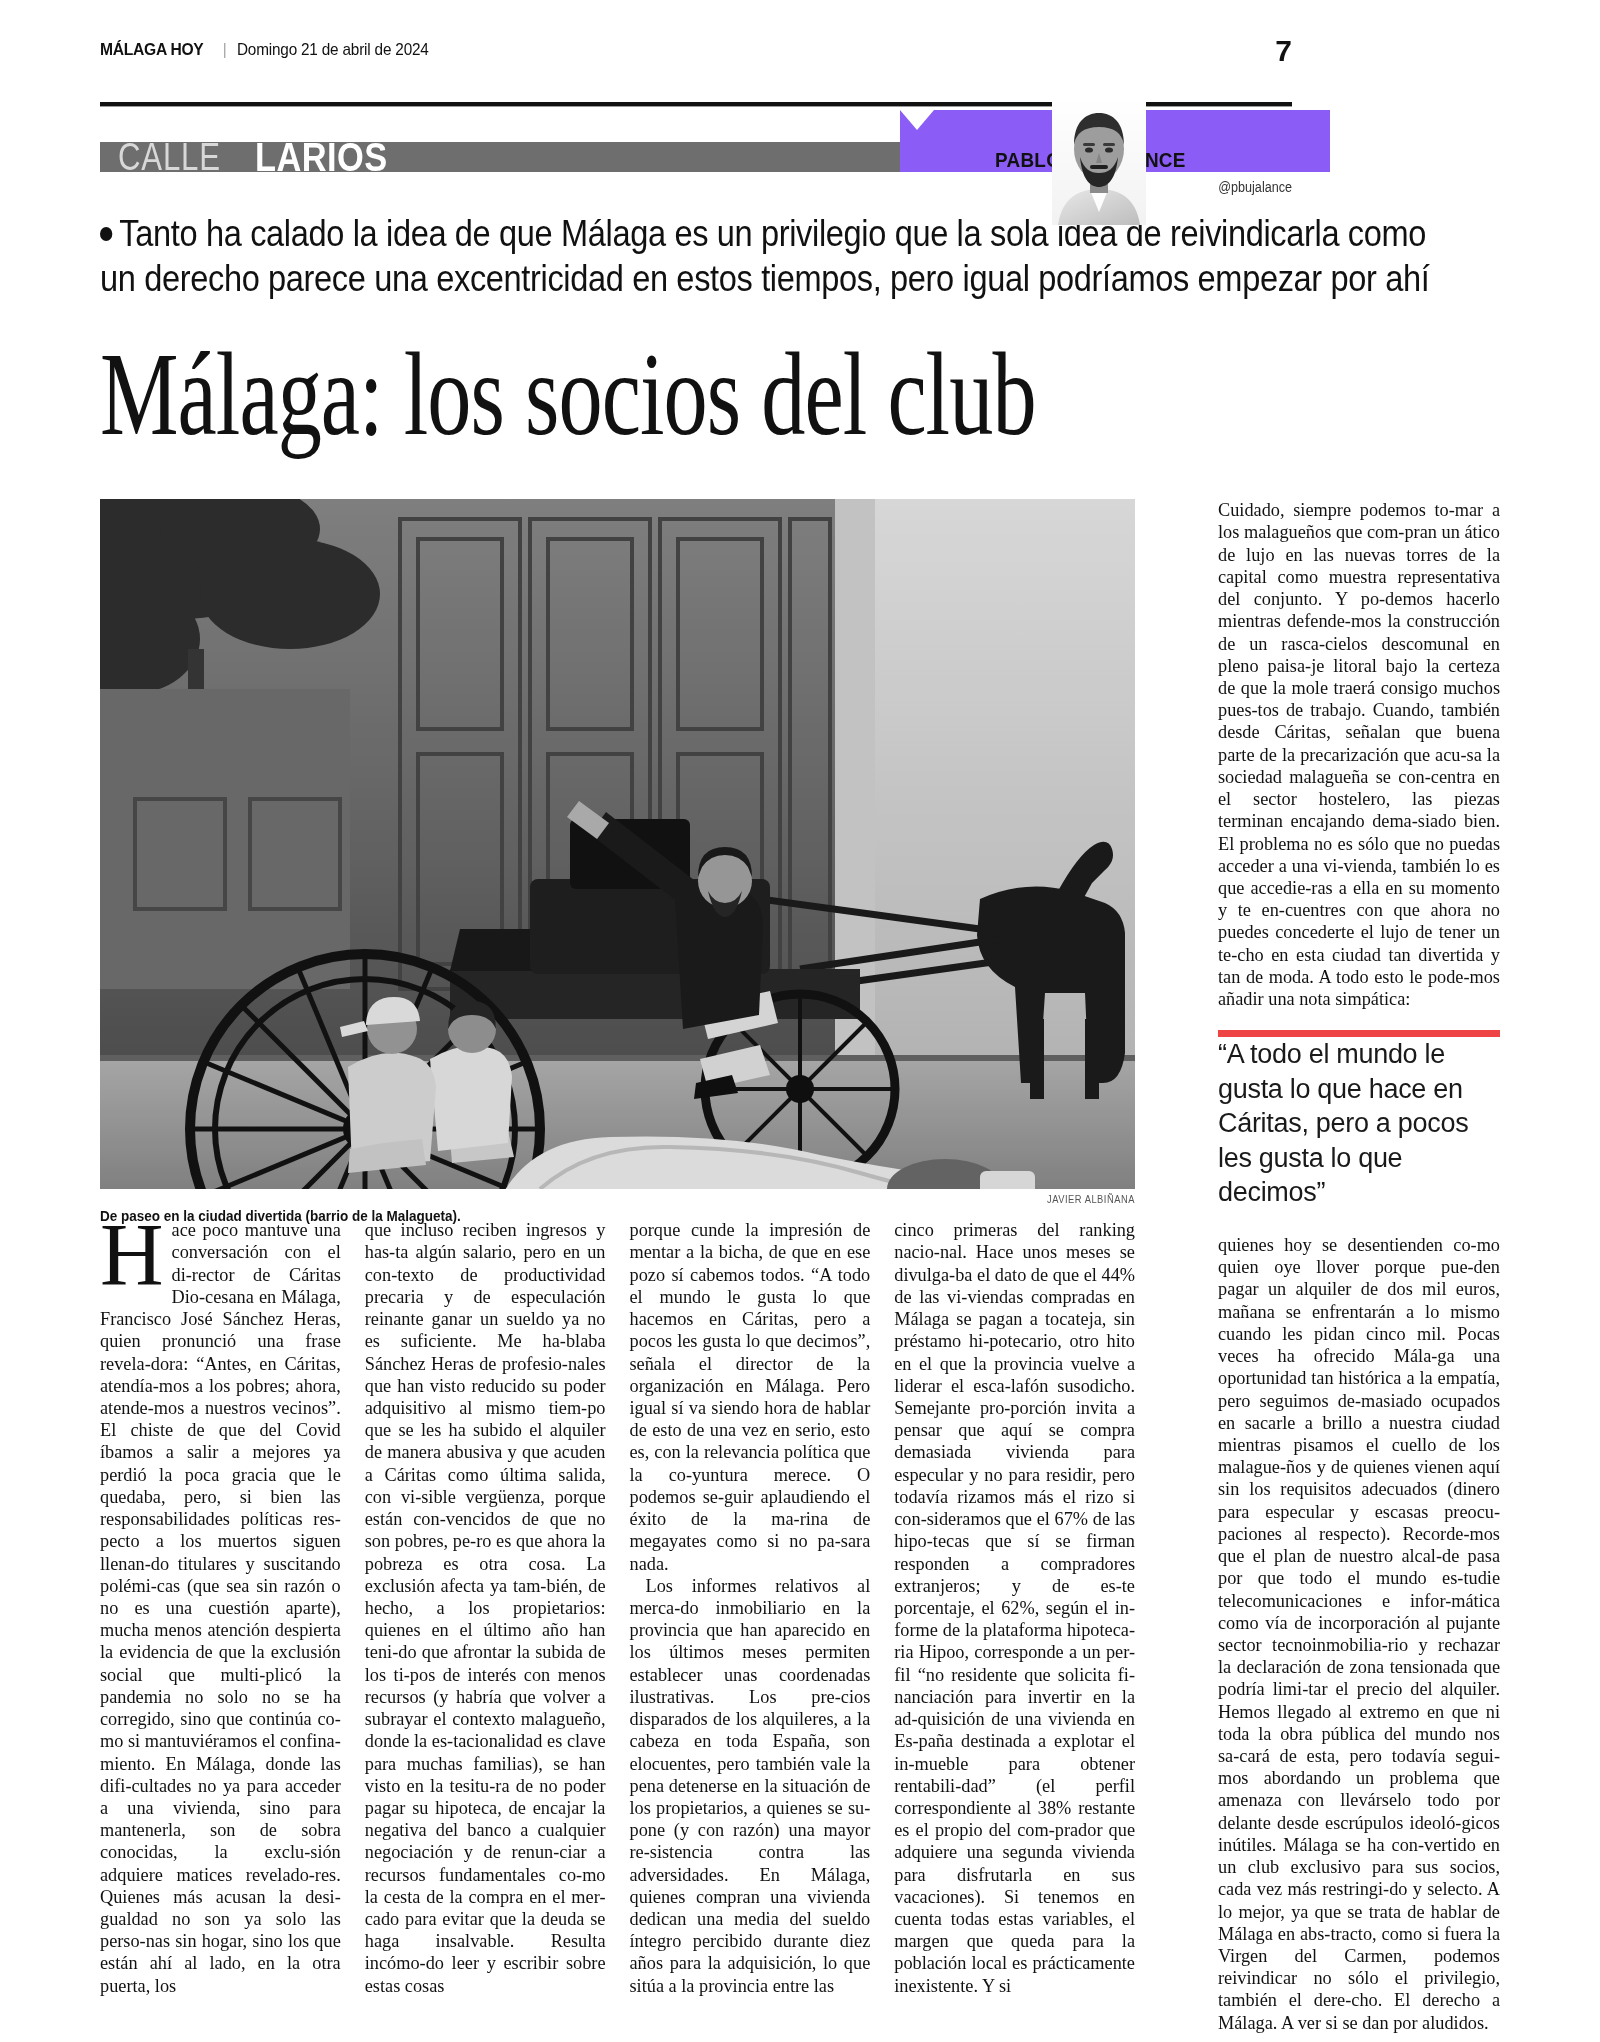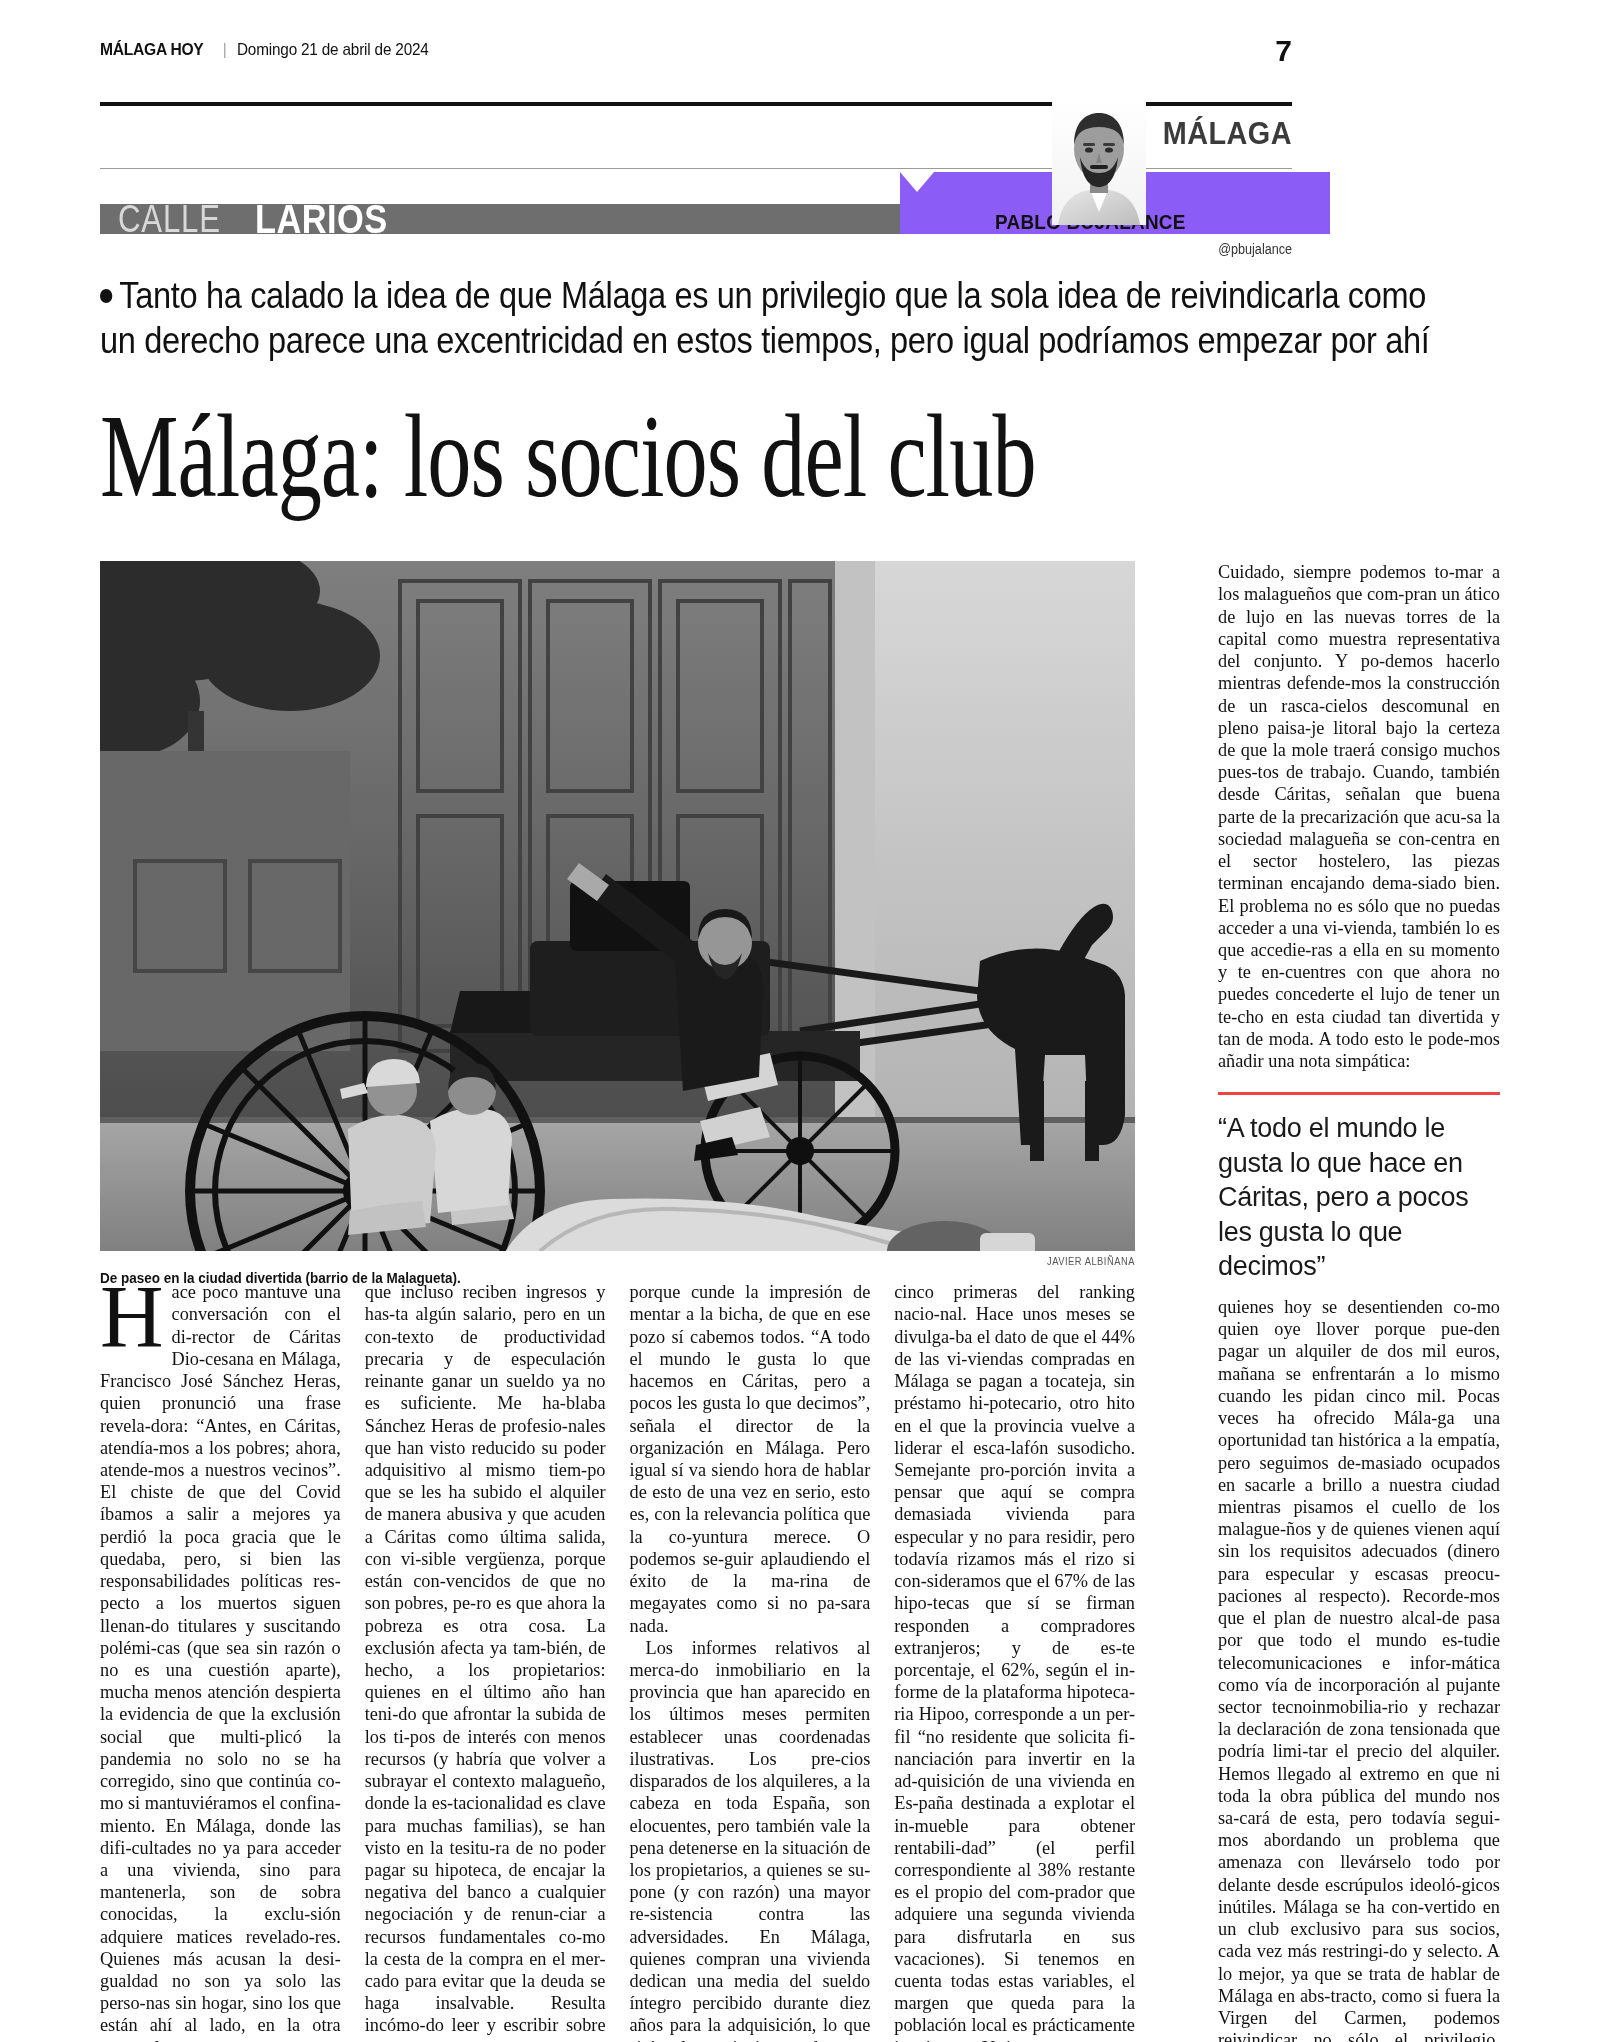--- a/index.html
+++ b/index.html
@@ -259,23 +259,23 @@
     line-height: 1.215;
     text-align: justify;
     text-justify: inter-word;
     hyphens: manual;
     font-family: "Liberation Serif", serif;
   }
   .right-col p + p,
   .cols p + p { text-indent: 16px; }
 
   .pullquote {
-    margin: 20px 0 12px 0;
-    border-top: 3px solid #ef4444;
-    padding-top: 16px;
+    margin: 20px 0 24px 0;
+    border-top: 7px solid #ef4444;
+    padding-top: 0;
   }
   .pullquote-text {
     font-family: "Liberation Sans", sans-serif;
     font-size: 27px;
     line-height: 1.28;
     color: #1a1a1a;
     letter-spacing: -0.3px;
   }
 
   
@@ -306,23 +306,20 @@
 <div class="page">
 
   <div class="masthead">
     <span class="masthead-brand">MÁLAGA HOY</span>
     <span class="masthead-sep">|</span>
     <span class="masthead-date">Domingo 21 de abril de 2024</span>
     <span class="page-number">7</span>
   </div>
   <div class="rule-thick"></div>
 
-  <div class="section-row">
-    <span class="section-name">MÁLAGA</span>
-  </div>
   <div class="rule-thin"></div>
 
   <div class="portrait">
     <svg width="94" height="128" viewBox="0 0 94 128" xmlns="http://www.w3.org/2000/svg">
       <defs>
         <linearGradient id="bgGrad" x1="0" y1="0" x2="0" y2="1">
           <stop offset="0%" stop-color="#ffffff"></stop>
           <stop offset="100%" stop-color="#f2f2f2"></stop>
         </linearGradient>
         <linearGradient id="shirtGrad" x1="0" y1="0" x2="1" y2="1">

